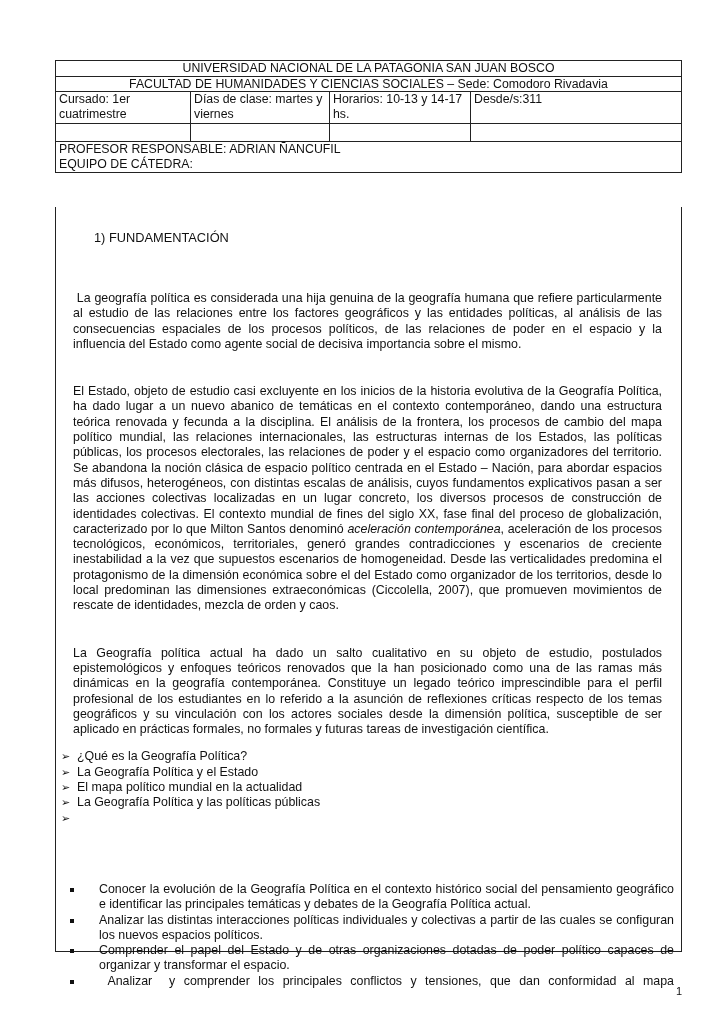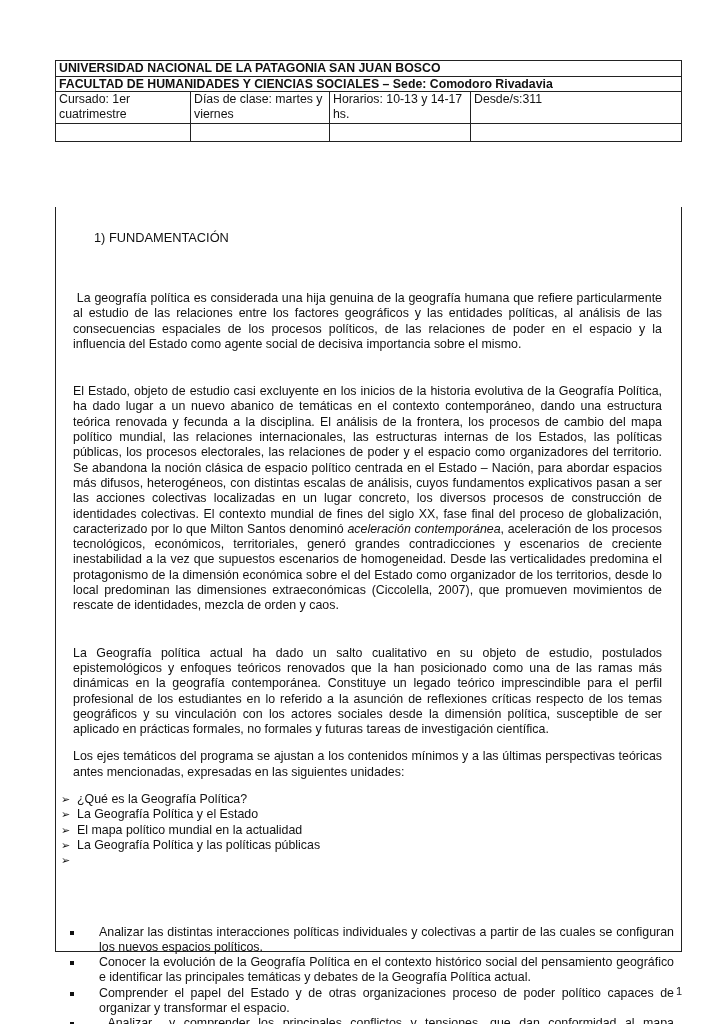--- a/index.html
+++ b/index.html
@@ -2,21 +2,21 @@
 <html><head>
 <meta charset="utf-8">
 <style>
   html, body { margin: 0; padding: 0; background: #ffffff; }
   body { width: 724px; height: 1024px; position: relative; overflow: hidden;
          font-family: "Liberation Sans", "DejaVu Sans", sans-serif; color: #111; }
   .page { position: absolute; left: 0; top: 0; width: 724px; height: 1024px; }
   table.hdr { position: absolute; left: 55px; top: 60px; width: 627px;
               border-collapse: collapse; font-size: 12.3px; line-height: 14.5px; }
   table.hdr td { border: 1.3px solid #222; padding: 0 3px; vertical-align: top; }
-  table.hdr td.b { font-weight: bold; }
+  table.hdr td.b { font-weight: normal; text-align: center; }
   .r1 td, .r2 td { height: 14px; }
   .r3 td { height: 30px; }
   .r4 td { height: 31px; }
   .r5 td { height: 17px; }
   .r6 td { height: 30px; }
   .box { position: absolute; left: 55px; top: 207px; width: 625px; height: 744px;
          border: 1.3px solid #222; border-top: none; }
   .content { position: absolute; left: 61px; top: 218px; width: 613px;
              font-size: 12.4px; line-height: 15.3px; text-align: justify; }
   .content p { margin: 12px; }
@@ -52,45 +52,50 @@
       <td style="width:132px">Días de clase: martes y viernes</td>
       <td style="width:134px">Horarios: 10-13 y 14-17 hs.</td>
       <td>Desde/s:311</td>
     </tr>
     <tr class="r5">
       <td></td>
       <td></td>
       <td></td>
       <td></td>
     </tr>
+    <tr class="r6">
+      <td colspan="4">
+        <div>PROFESOR RESPONSABLE:  ADRIAN ÑANCUFIL</div>
+        <div>EQUIPO DE CÁTEDRA:</div>
+      </td>
+    </tr>
   </tbody>
     </table>
 
   <div class="box"></div>
 
   <div class="content">
     <p class="h">1)  FUNDAMENTACIÓN</p>
     <div class="sp1"></div>
     <p style="white-space:pre-wrap"> La geografía política es considerada una hija genuina de la geografía humana que refiere particularmente al estudio de las relaciones entre los factores geográficos y las entidades políticas, al análisis de las consecuencias espaciales de los procesos políticos, de las relaciones de poder en el espacio y la influencia del Estado como agente social de decisiva importancia sobre el mismo.</p>
     <div class="sp2"></div>
     <p><span>El Estado, objeto de estudio casi excluyente en los inicios de la historia evolutiva de la Geografía Política, ha dado lugar a un nuevo abanico de temáticas en el contexto contemporáneo, dando una estructura teórica renovada y fecunda a la disciplina. El análisis de la frontera, los procesos de cambio del mapa político mundial, las relaciones internacionales, las estructuras internas de los Estados, las políticas públicas, los procesos electorales, las relaciones de poder y el espacio como organizadores del territorio. Se abandona la noción clásica de espacio político centrada en el Estado – Nación, para abordar espacios más difusos, heterogéneos, con distintas escalas de análisis, cuyos fundamentos explicativos pasan a ser las acciones colectivas localizadas en un lugar concreto, los diversos procesos de construcción de identidades colectivas. El contexto mundial de fines del siglo XX, fase final del proceso de globalización, caracterizado por lo que Milton Santos denominó </span><em>aceleración contemporánea</em><span>, aceleración de los procesos tecnológicos, económicos, territoriales, generó grandes contradicciones y escenarios de creciente inestabilidad a la vez que supuestos escenarios de homogeneidad. Desde las verticalidades predomina el protagonismo de la dimensión económica sobre el del Estado como organizador de los territorios, desde lo local predominan las dimensiones extraeconómicas (Ciccolella, 2007), que promueven movimientos de rescate de identidades, mezcla de orden y caos.</span></p>
     <div class="sp2"></div>
     <p>La Geografía política actual ha dado un salto cualitativo en su objeto de estudio, postulados epistemológicos y enfoques teóricos renovados que la han posicionado como una de las ramas más dinámicas en la geografía contemporánea. Constituye un legado teórico imprescindible para el perfil profesional de los estudiantes en lo referido a la asunción de reflexiones críticas respecto de los temas geográficos y su vinculación con los actores sociales desde la dimensión política, susceptible de ser aplicado en prácticas formales, no formales y futuras tareas de investigación científica.</p>
-    <p>Los ejes temáticos del programa se ajustan a los contenidos mínimos y a las últimas perspectivas teóricas antes mencionadas, expresadas en las siguientes unidades:</p>
     <ul class="arrows">
       <li><span class="arr">➢</span><span>¿Qué es la Geografía Política?</span></li>
       <li><span class="arr">➢</span><span>La Geografía Política y el Estado</span></li>
       <li><span class="arr">➢</span><span>El mapa político mundial en la actualidad</span></li>
       <li><span class="arr">➢</span><span>La Geografía Política y las políticas públicas</span></li>
       <li><span class="arr">➢</span></li>
     </ul>
     <div class="sp3"></div>
     <div class="sp4"></div>
     <ul class="sq">
+      <li><span class="sqb"></span><span>Conocer la evolución de la Geografía Política en el contexto histórico social del pensamiento geográfico e identificar las principales temáticas y debates de la Geografía Política actual.</span></li>
       <li><span class="sqb"></span><span>Analizar las distintas interacciones políticas individuales y colectivas a partir de las cuales se configuran los nuevos espacios políticos.</span></li>
-      <li><span class="sqb"></span><span>Conocer la evolución de la Geografía Política en el contexto histórico social del pensamiento geográfico e identificar las principales temáticas y debates de la Geografía Política actual.</span></li>
-      <li><span class="sqb"></span><span>Comprender el papel del Estado y de otras organizaciones proceso de poder político capaces de organizar y transformar el espacio.</span></li>
+      <li><span class="sqb"></span><span>Comprender el papel del Estado y de otras organizaciones dotadas de poder político capaces de organizar y transformar el espacio.</span></li>
       <li style="white-space:pre-wrap;text-align-last:justify"><span class="sqb"></span><span> Analizar  y comprender los principales conflictos y tensiones, que dan conformidad al mapa</span></li>
     </ul>
   </div>
 
   <div class="pagenum">1</div>
 </div>
 
 </body></html>

